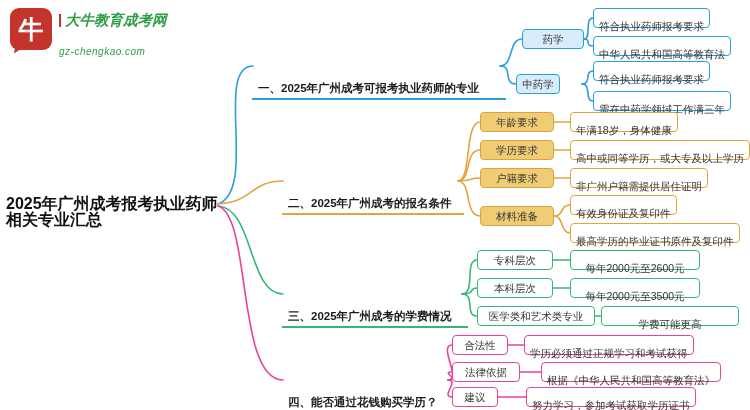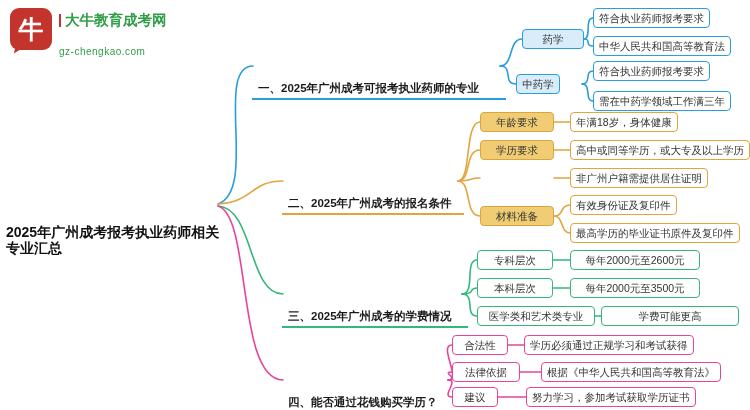--- a/index.html
+++ b/index.html
@@ -8,37 +8,37 @@
   svg.wires{position:absolute;left:0;top:0;z-index:0;}
   svg.wires path{fill:none;stroke-width:1.6;stroke-linecap:round;}
   .p-blue{stroke:#2a9ddf;} .p-gold{stroke:#e2a53e;} .p-green{stroke:#34b778;} .p-pink{stroke:#e6449a;}
 
   .logo{position:absolute;left:10px;top:8px;display:flex;align-items:flex-start;z-index:2;}
   .logo-badge{width:42px;height:42px;background:#c2342c;border-radius:9px;color:#fff;
               font-weight:bold;font-size:25px;display:flex;align-items:center;justify-content:center;
               position:relative;}
   .logo-badge::after{content:"";position:absolute;left:5px;bottom:-5px;border:6px solid transparent;
               border-top-color:#c2342c;border-left-color:#c2342c;transform:rotate(12deg);}
-  .logo-text{margin-left:7px;padding-top:3px;}
+  .logo-text{margin-left:7px;padding-top:3px;font-style:italic;}
   .logo-name{color:#2f9e46;font-weight:bold;font-size:14.5px;display:flex;align-items:center;}
   .logo-bar{display:inline-block;width:2px;height:13px;background:#c2342c;margin-right:4px;}
   .logo-url{color:#2f9e46;font-size:10px;margin-top:16px;letter-spacing:.5px;}
 
-  .root{position:absolute;left:6px;top:196px;width:214px;font-size:14px;font-weight:600;color:#111;
-        line-height:16px;z-index:1;margin-top:28px;}
+  .root{position:absolute;left:6px;top:196px;width:214px;font-size:16px;font-weight:600;color:#111;
+        line-height:16px;z-index:1;}
 
   .heading{position:absolute;height:18px;line-height:16px;font-size:11.5px;font-weight:600;color:#1a1a1a;
            padding-left:6px;white-space:nowrap;z-index:1;margin-top:32px;}
   .h-blue{border-bottom:2px solid #2a9ddf;}
   .h-gold{border-bottom:2px solid #e2a53e;}
   .h-green{border-bottom:2px solid #34b778;}
   .h-pink{border-bottom:2px solid #e6449a;}
 
   .node{position:absolute;height:20px;line-height:19px;font-size:10.5px;color:#333;background:#fff;
-        border-radius:4px;padding:0 5px;white-space:nowrap;z-index:1;box-sizing:border-box;}
+        border-radius:4px;padding:8px 5px;white-space:nowrap;z-index:1;box-sizing:border-box;}
   .cat{text-align:center;padding:0 2px;}
   .n-blue{border:1.5px solid #2a9ddf;}
   .n-blue-fill{border:1.5px solid #2a9ddf;background:#d8ecfa;}
   .n-gold{border:1.5px solid #e2a53e;}
   .n-gold-fill{border:1.5px solid #dba43c;background:#f0cd74;}
   .n-green{border:1.5px solid #34b778;}
   .n-pink{border:1.5px solid #e6449a;}
   .tc{text-align:center;}
 </style>
 </head>
@@ -112,20 +112,21 @@
   <div class="node n-blue" style="left:593px;top:8px">符合执业药师报考要求</div>
   <div class="node n-blue" style="left:593px;top:36px">中华人民共和国高等教育法</div>
   <div class="node cat n-blue-fill" style="left:516px;top:74px;width:44px">中药学</div>
   <div class="node n-blue" style="left:593px;top:61px">符合执业药师报考要求</div>
   <div class="node n-blue" style="left:593px;top:91px">需在中药学领域工作满三年</div>
 
   <div class="node cat n-gold-fill" style="left:480px;top:112px;width:74px">年龄要求</div>
   <div class="node n-gold" style="left:570px;top:112px">年满18岁，身体健康</div>
   <div class="node cat n-gold-fill" style="left:480px;top:140px;width:74px">学历要求</div>
   <div class="node n-gold" style="left:570px;top:140px">高中或同等学历，或大专及以上学历</div>
+  <div class="node cat n-gold-fill" style="left:480px;top:168px;width:74px">户籍要求</div>
   <div class="node cat n-gold-fill" style="left:480px;top:206px;width:74px">材料准备</div>
   <div class="node n-gold" style="left:570px;top:168px">非广州户籍需提供居住证明</div>
   <div class="node n-gold" style="left:570px;top:195px">有效身份证及复印件</div>
   <div class="node n-gold" style="left:570px;top:223px">最高学历的毕业证书原件及复印件</div>
 
   <div class="node cat n-green" style="left:477px;top:250px;width:76px">专科层次</div>
   <div class="node n-green tc" style="left:570px;top:250px;width:130px">每年2000元至2600元</div>
   <div class="node cat n-green" style="left:477px;top:278px;width:76px">本科层次</div>
   <div class="node n-green tc" style="left:570px;top:278px;width:130px">每年2000元至3500元</div>
   <div class="node cat n-green" style="left:477px;top:306px;width:118px">医学类和艺术类专业</div>

